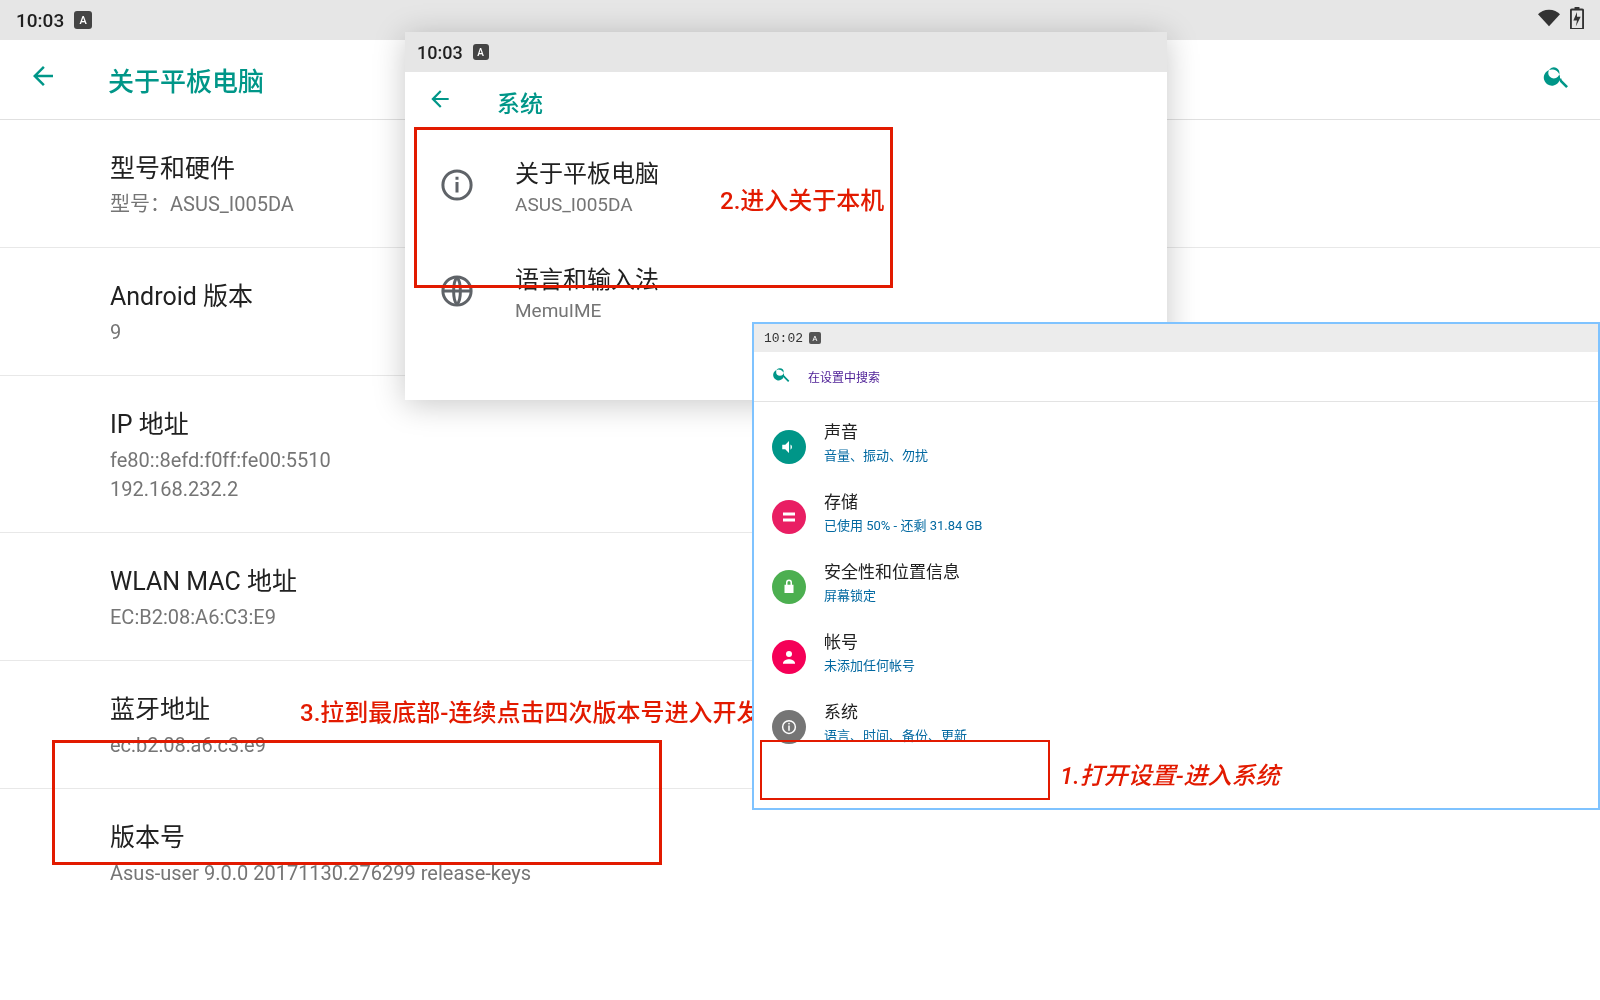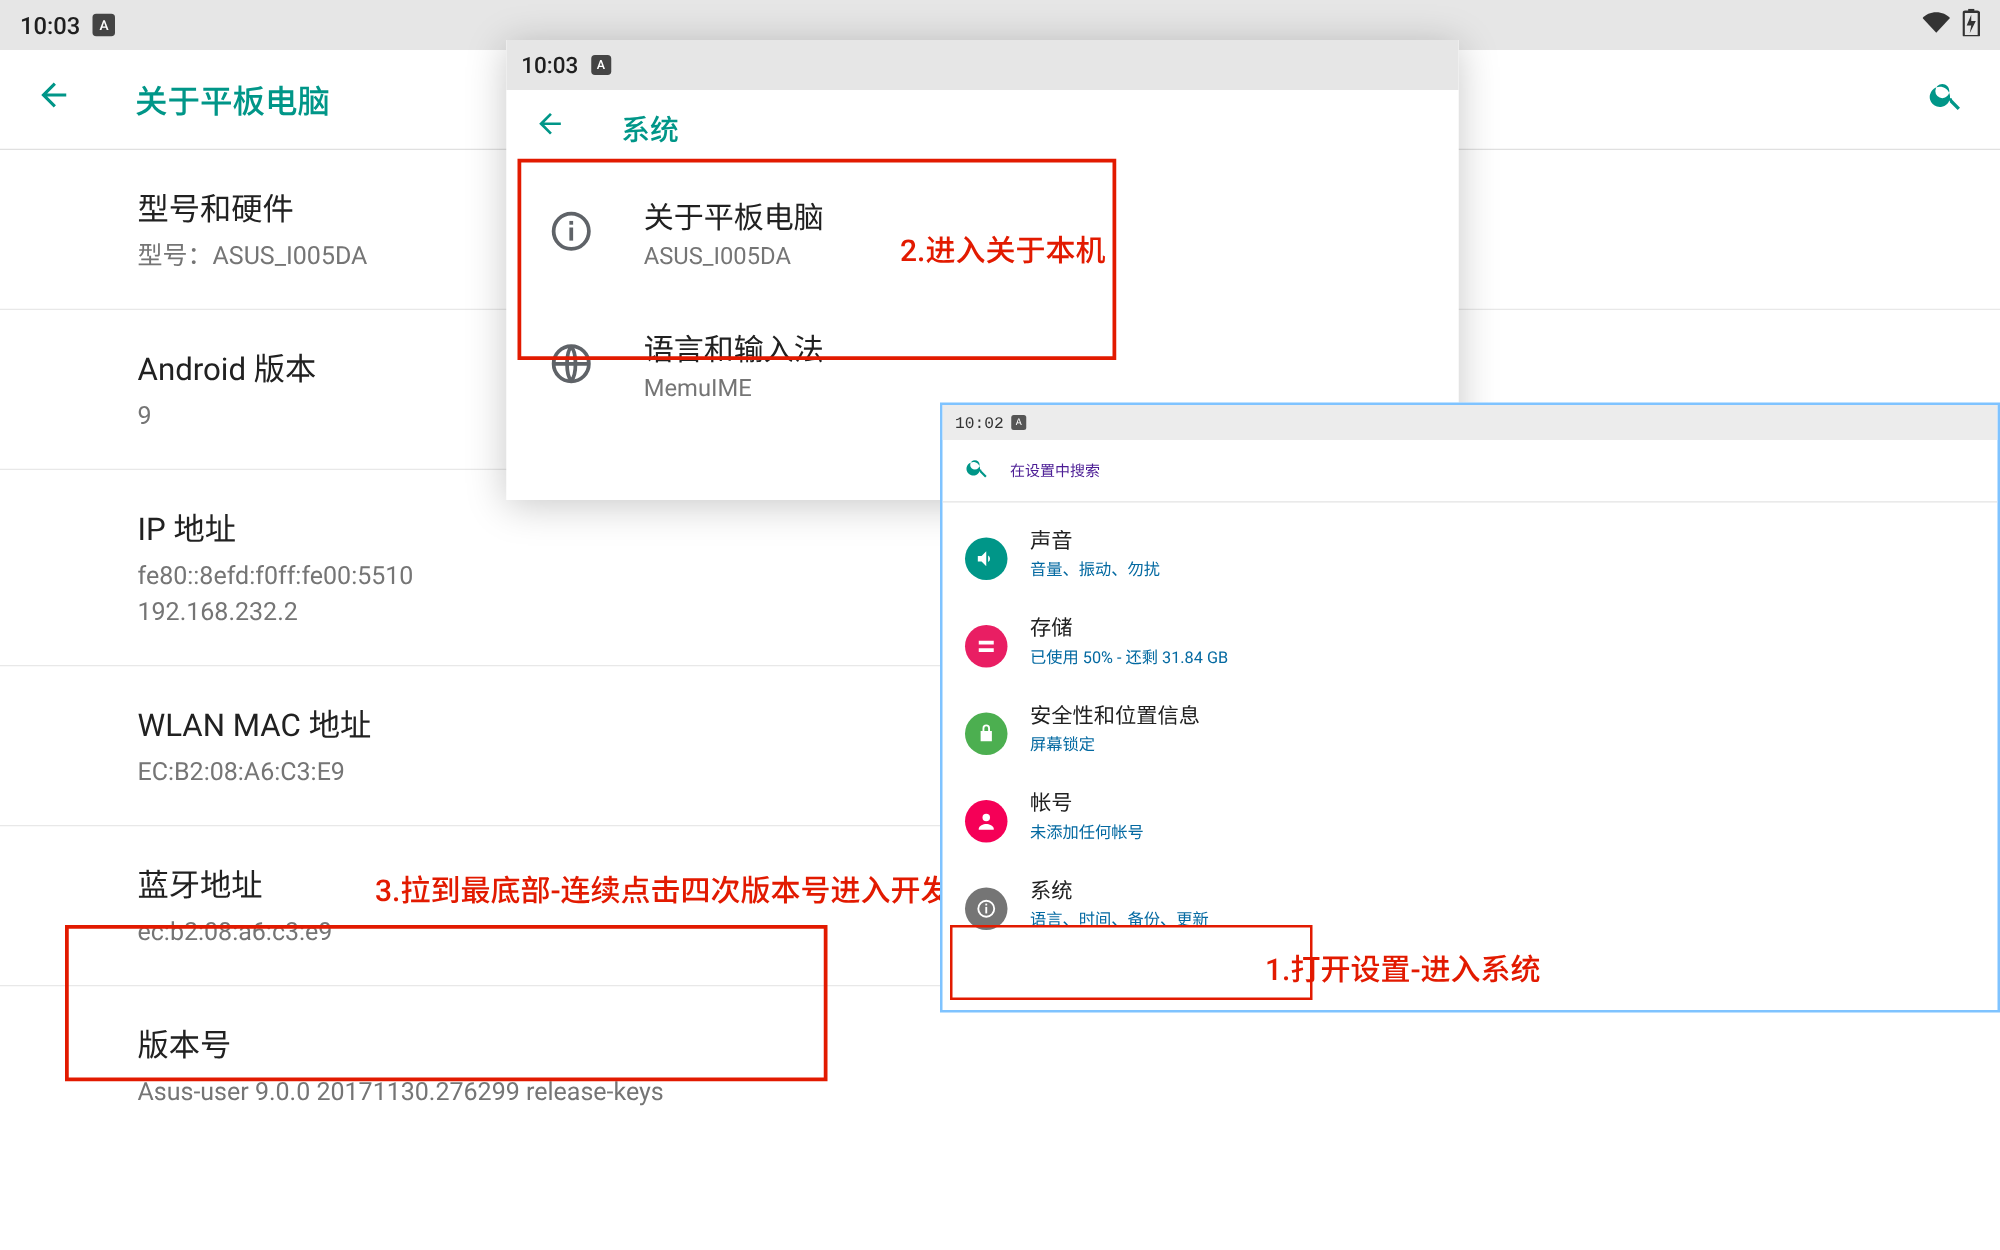--- a/index.html
+++ b/index.html
@@ -355,13 +355,13 @@
       </span>
       <div class="texts">
         <div class="t">系统</div>
         <div class="s">语言、时间、备份、更新</div>
       </div>
     </div>
   </div>
 </div>
 
 <div class="ann-box" style="left:760px; top:740px; width:290px; height:60px; border-width:2px;"></div>
-<div class="ann-text" style="left:1012px; top:756px;">1.打开设置-进入系统</div>
+<div class="ann-text" style="left:1060px; top:756px;font-style:italic;">1.打开设置-进入系统</div>
 
 </body></html>

